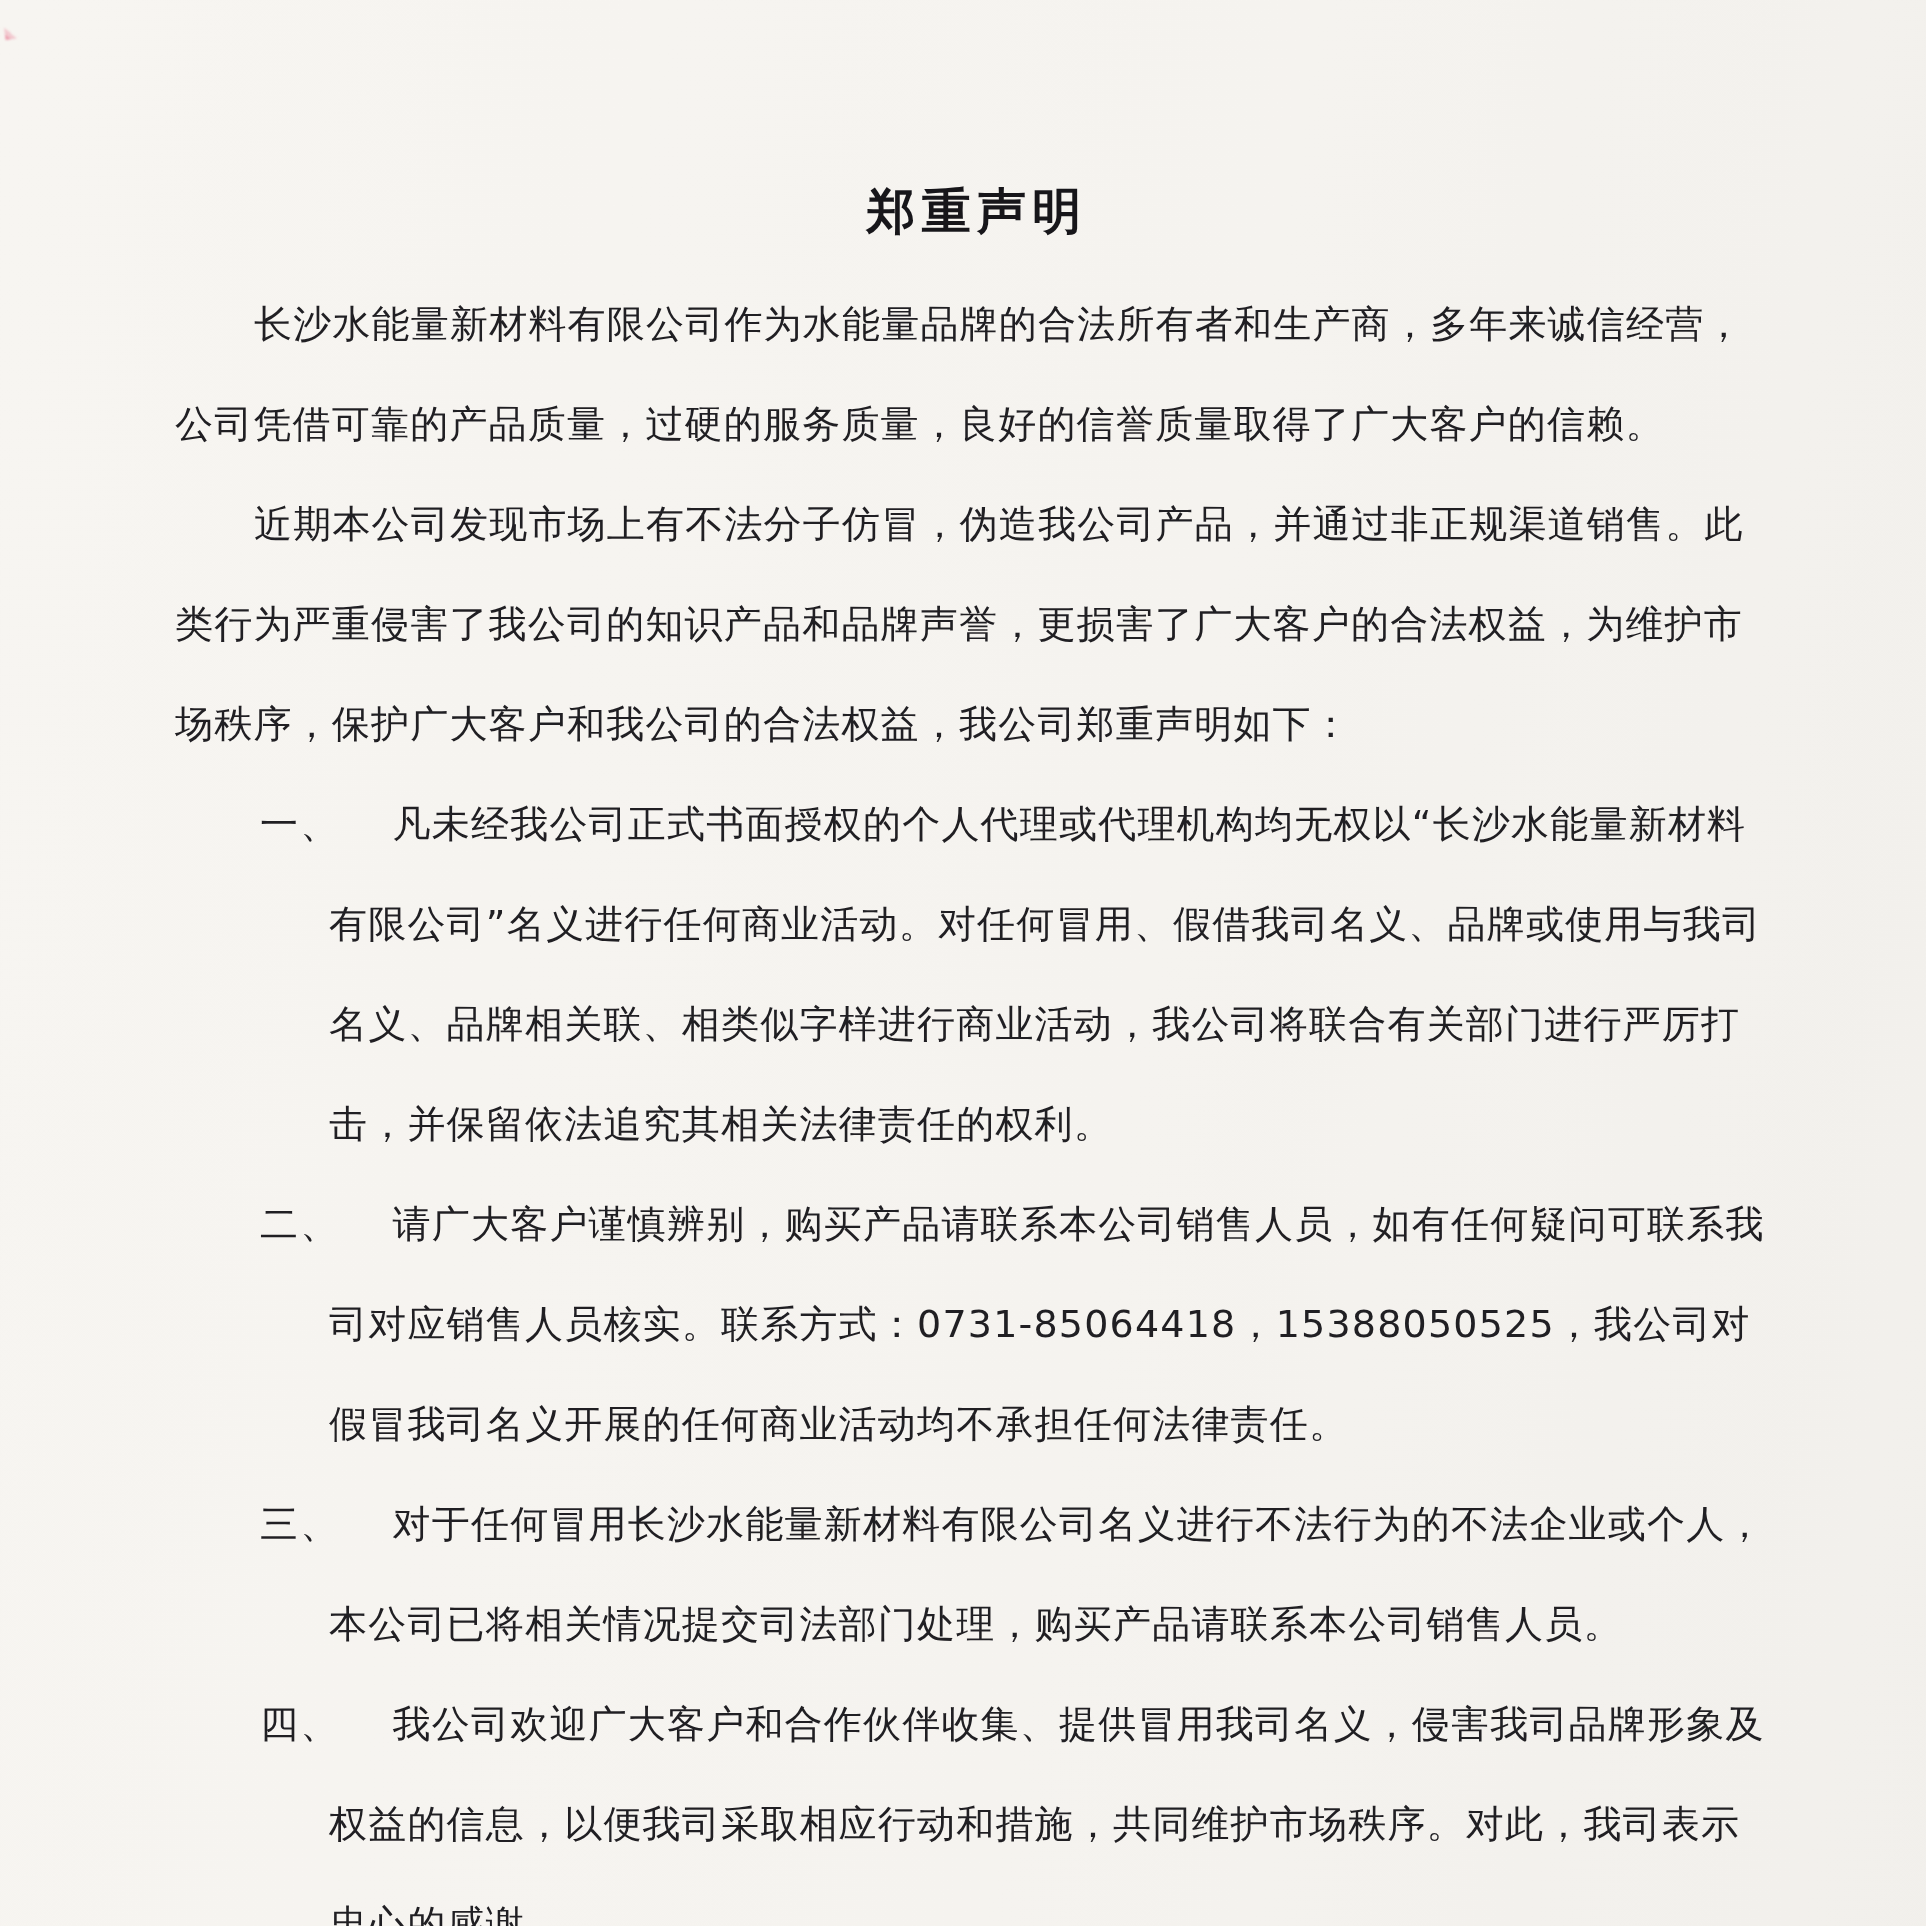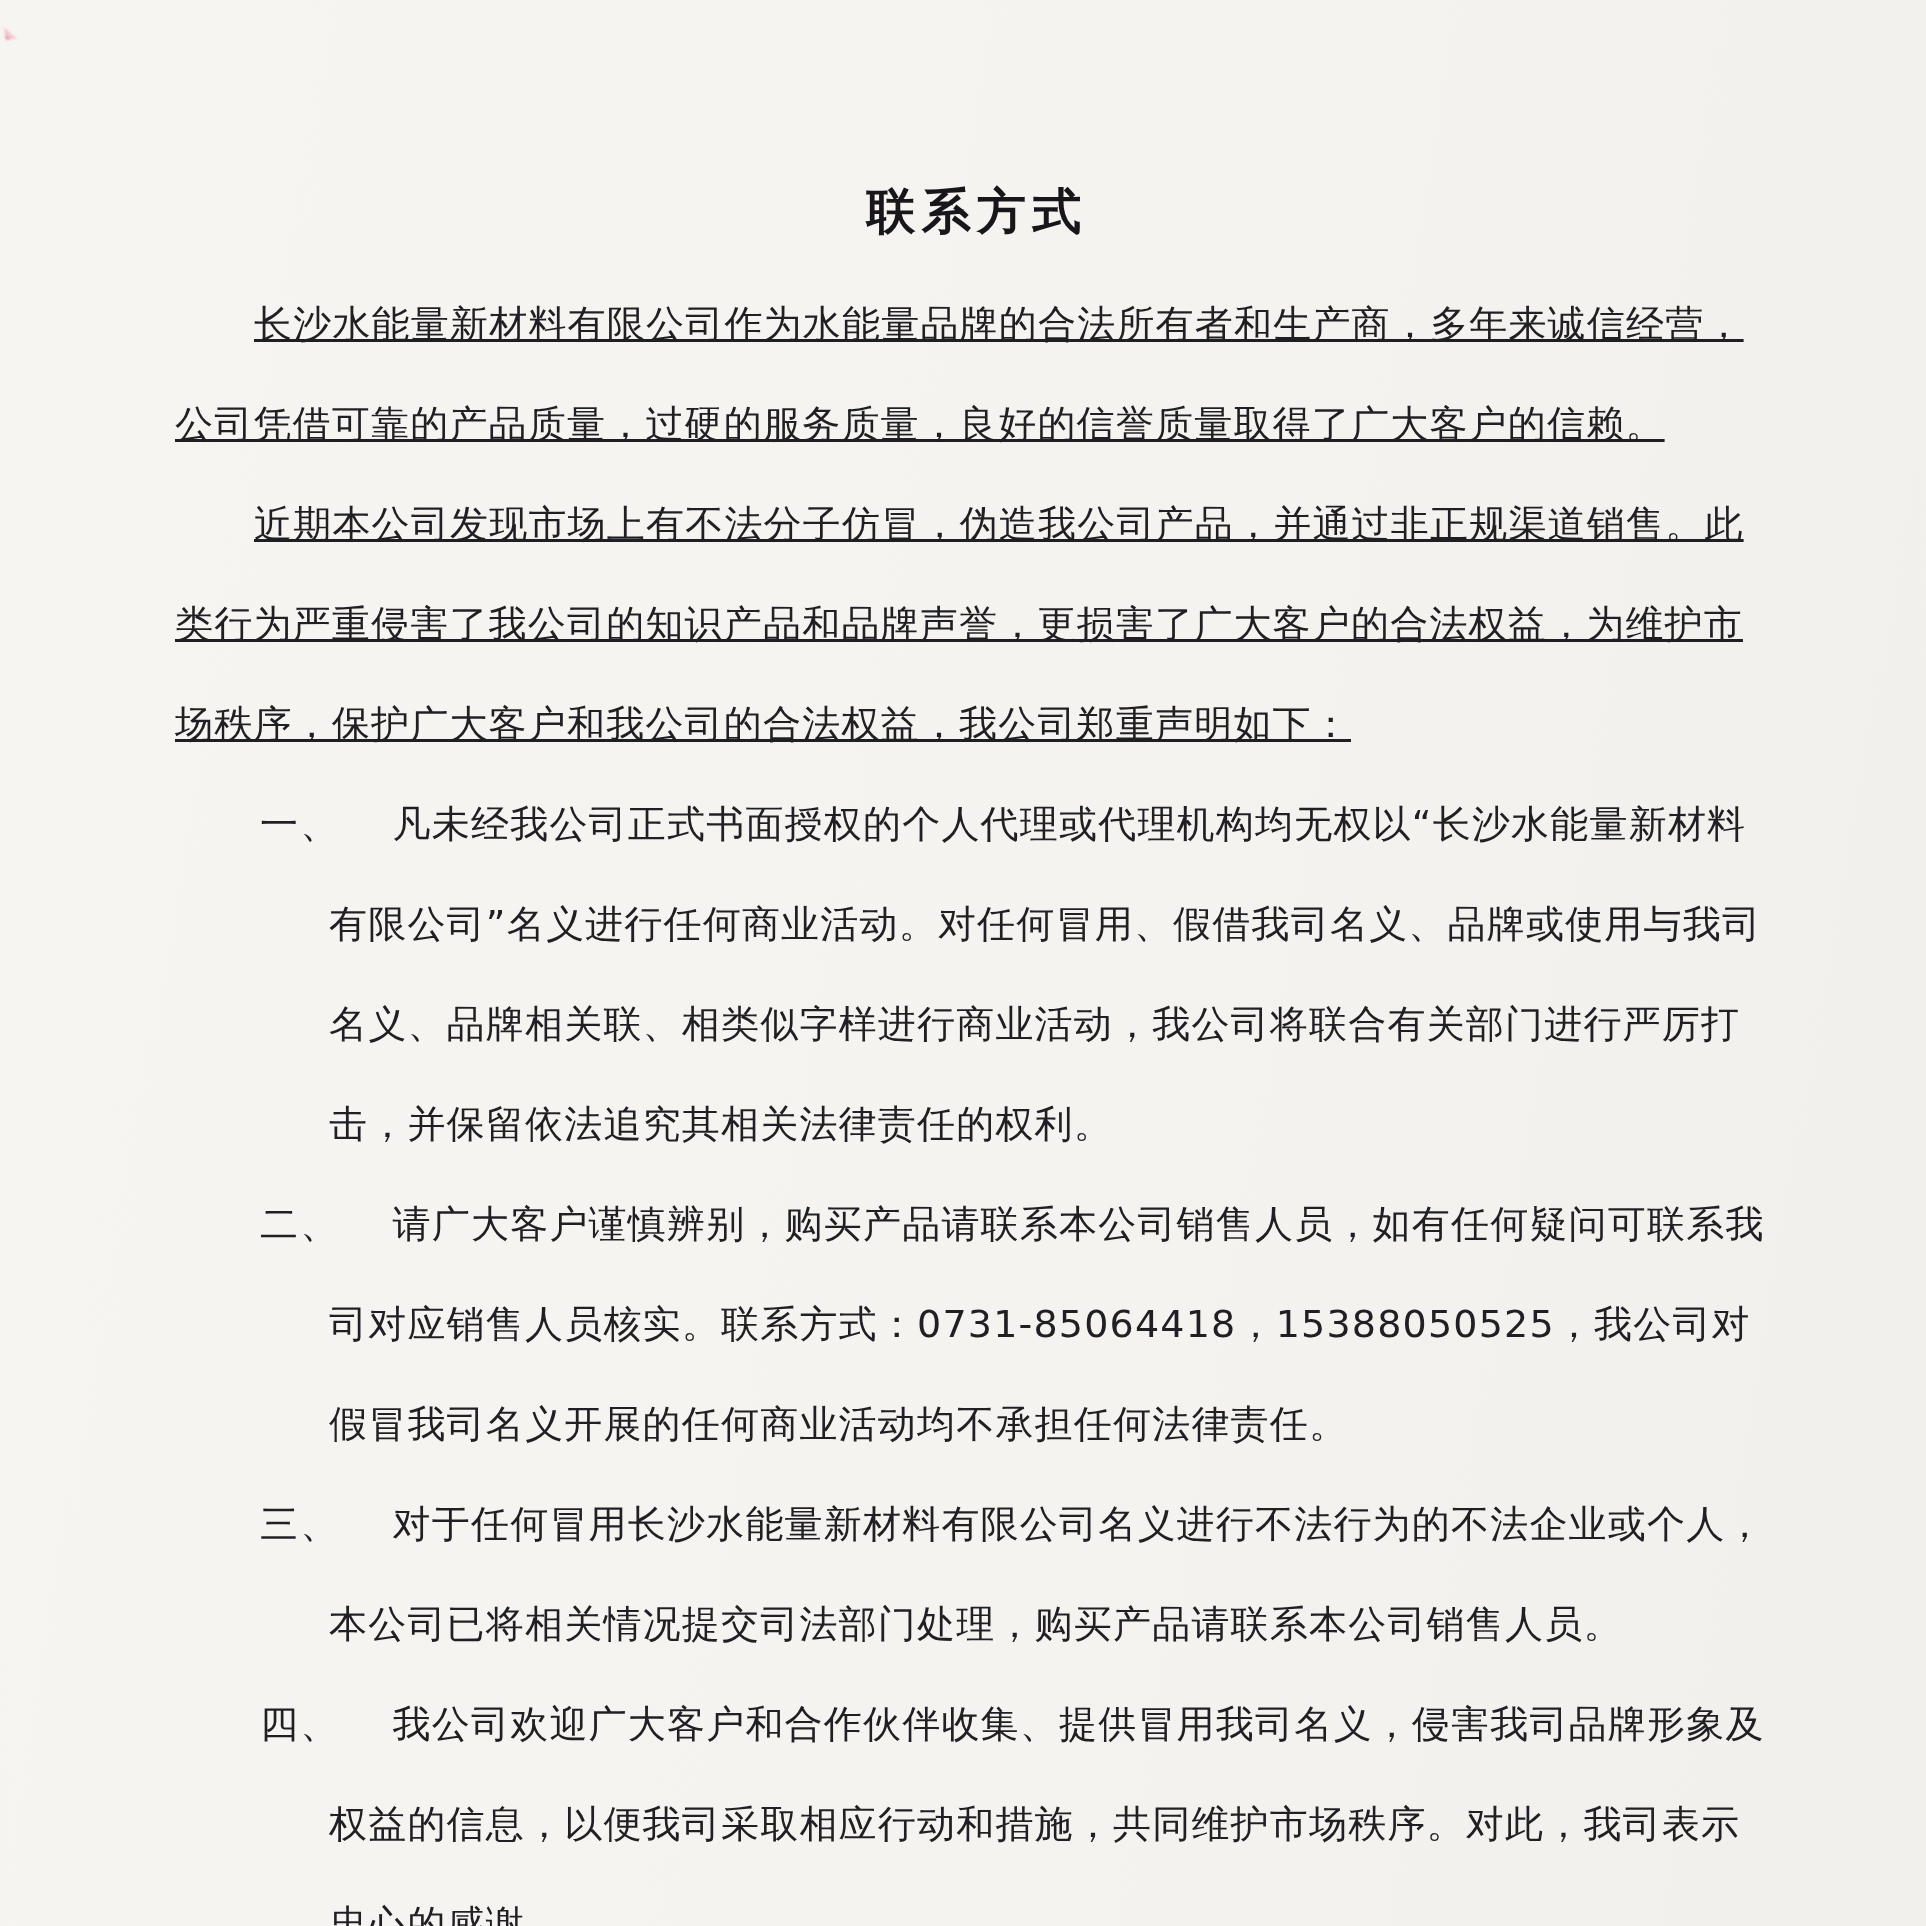--- a/index.html
+++ b/index.html
@@ -32,21 +32,20 @@
   }
   p {
     margin: 0;
     font-size: 38px;
     line-height: 100px;
     letter-spacing: 1.2px;
     text-align: left;
   }
   p.para {
     text-indent: 79px;
-    text-decoration: underline;
   }
   p.para-first {
     margin-top: 11.6px;
   }
   p.item {
     padding-left: 154px;
     text-indent: -69px;
   }
   .item .num {
     letter-spacing: 2.3px;
@@ -63,21 +62,21 @@
       linear-gradient(48deg, rgba(232,120,145,0.35) 5.4px 8.5px, transparent 8.5px 100%);
     transform: rotate(-8deg);
     filter: blur(0.8px);
   }
 </style>
 </head>
 <body>
 
 <div class="sheet">
 
-  <h1 class="doc-title">联系方式</h1>
+  <h1 class="doc-title">郑重声明</h1>
 
   <p class="para para-first">长沙水能量新材料有限公司作为水能量品牌的合法所有者和生产商，多年来诚信经营，公司凭借可靠的产品质量，过硬的服务质量，良好的信誉质量取得了广大客户的信赖。</p>
 
   <p class="para">近期本公司发现市场上有不法分子仿冒，伪造我公司产品，并通过非正规渠道销售。此类行为严重侵害了我公司的知识产品和品牌声誉，更损害了广大客户的合法权益，为维护市场秩序，保护广大客户和我公司的合法权益，我公司郑重声明如下：</p>
 
   <p class="item"><span class="num">一、</span><span>凡未经我公司正式书面授权的个人代理或代理机构均无权以“长沙水能量新材料有限公司”名义进行任何商业活动。对任何冒用、假借我司名义、品牌或使用与我司名义、品牌相关联、相类似字样进行商业活动，我公司将联合有关部门进行严厉打击，并保留依法追究其相关法律责任的权利。</span></p>
 
   <p class="item"><span class="num">二、</span><span>请广大客户谨慎辨别，购买产品请联系本公司销售人员，如有任何疑问可联系我司对应销售人员核实。联系方式：0731-85064418，15388050525，我公司对假冒我司名义开展的任何商业活动均不承担任何法律责任。</span></p>
 
   <p class="item"><span class="num">三、</span><span>对于任何冒用长沙水能量新材料有限公司名义进行不法行为的不法企业或个人，本公司已将相关情况提交司法部门处理，购买产品请联系本公司销售人员。</span></p>

